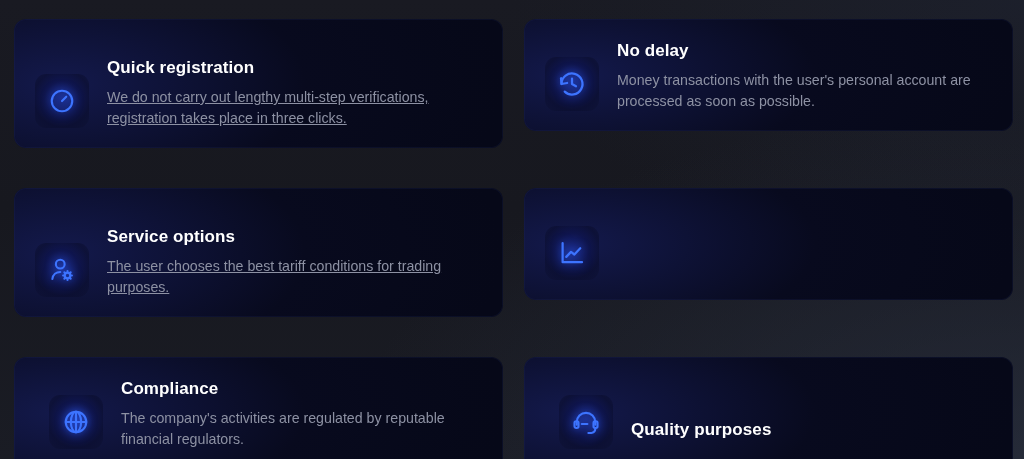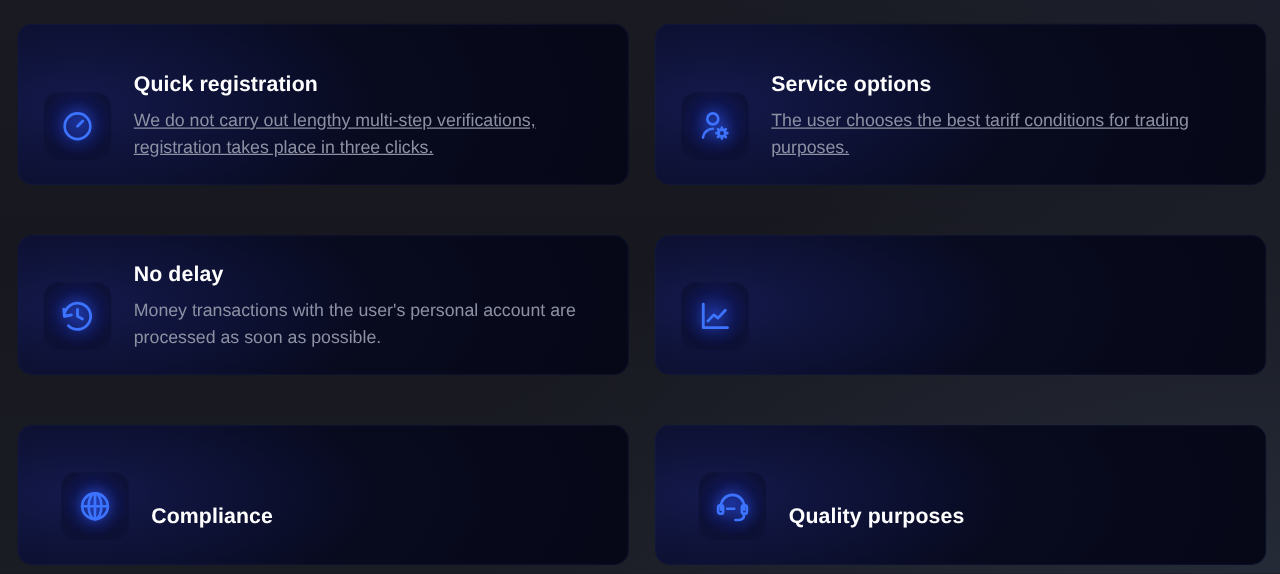--- a/index.html
+++ b/index.html
@@ -109,46 +109,46 @@
           <circle cx="12" cy="12" r="8.2"></circle>
           <line x1="12" y1="12" x2="15.4" y2="8.6"></line>
         </svg>
       </div>
       <div class="body">
         <p class="title">Quick registration</p>
         <p class="desc">We do not carry out lengthy multi-step verifications, registration takes place in three clicks.</p>
       </div>
     </div>
 
+    <div class="card r2 col-left">
+      <div class="icon-tile">
+        <svg width="30" height="30" viewBox="0 0 24 24" fill="none" stroke="#3d74ff" stroke-width="1.8" stroke-linecap="round" stroke-linejoin="round">
+          <path d="M3.6 12a8.4 8.4 0 1 1 2.6 6.1"></path>
+          <polyline points="3.2,7.4 3.6,12 8.1,11.2"></polyline>
+          <polyline points="12,7.6 12,12 15.2,13.8"></polyline>
+        </svg>
+      </div>
+      <div class="body">
+        <p class="title">No delay</p>
+        <p class="desc">Money transactions with the user's personal account are processed as soon as possible.</p>
+      </div>
+    </div>
+
     <div class="card r1 col-right">
       <div class="icon-tile">
         <svg width="30" height="30" viewBox="0 0 24 24" fill="none" stroke="#3d74ff" stroke-width="1.7" stroke-linecap="round" stroke-linejoin="round">
           <circle cx="10.6" cy="7.3" r="3.5"></circle>
           <path d="M4.3 19.2c0.4-3.4 3.1-5.6 6.3-5.6"></path>
           <circle cx="16.4" cy="16.4" r="2.2"></circle>
           <path d="M16.4 12.9v1.1M16.4 18.8v1.1M12.9 16.4h1.1M18.8 16.4h1.1M13.9 13.9l0.8 0.8M18.1 18.1l0.8 0.8M18.9 13.9l-0.8 0.8M14.7 18.1l-0.8 0.8"></path>
         </svg>
       </div>
       <div class="body">
         <p class="title">Service options</p>
         <p class="desc">The user chooses the best tariff conditions for trading purposes.</p>
-      </div>
-    </div>
-
-    <div class="card r2 col-left">
-      <div class="icon-tile">
-        <svg width="30" height="30" viewBox="0 0 24 24" fill="none" stroke="#3d74ff" stroke-width="1.8" stroke-linecap="round" stroke-linejoin="round">
-          <path d="M3.6 12a8.4 8.4 0 1 1 2.6 6.1"></path>
-          <polyline points="3.2,7.4 3.6,12 8.1,11.2"></polyline>
-          <polyline points="12,7.6 12,12 15.2,13.8"></polyline>
-        </svg>
-      </div>
-      <div class="body">
-        <p class="title">No delay</p>
-        <p class="desc">Money transactions with the user's personal account are processed as soon as possible.</p>
       </div>
     </div>
 
     <div class="card r2 col-right">
       <div class="icon-tile">
         <svg width="30" height="30" viewBox="0 0 24 24" fill="none" stroke="#3d74ff" stroke-width="1.8" stroke-linecap="round" stroke-linejoin="round">
           <polyline points="4.5,4.2 4.5,19.3 20,19.3"></polyline>
           <polyline points="7.4,15.1 11.2,11.1 13.9,13.2 18.6,8.2"></polyline>
         </svg>
       </div>
@@ -158,20 +158,21 @@
       <div class="icon-tile">
         <svg width="30" height="30" viewBox="0 0 24 24" fill="none" stroke="#3d74ff" stroke-width="1.7" stroke-linecap="round" stroke-linejoin="round">
           <circle cx="12" cy="12" r="8.2"></circle>
           <line x1="3.8" y1="12" x2="20.2" y2="12"></line>
           <line x1="12" y1="3.8" x2="12" y2="20.2"></line>
           <ellipse cx="12" cy="12" rx="4.1" ry="8.2"></ellipse>
         </svg>
       </div>
       <div class="body">
         <p class="title">Compliance</p>
+        <p class="desc">The company's activities are regulated by reputable financial regulators.</p>
       </div>
     </div>
 
     <div class="card r3 col-right">
       <div class="icon-tile">
         <svg width="30" height="30" viewBox="0 0 24 24" fill="none" stroke="#3d74ff" stroke-width="1.7" stroke-linecap="round" stroke-linejoin="round">
           <path d="M4.6 14.2v-2.1a7.4 7.4 0 0 1 14.8 0v2.1"></path>
           <rect x="2.8" y="11.4" width="3.2" height="5.4" rx="1.3"></rect>
           <rect x="18" y="11.4" width="3.2" height="5.4" rx="1.3"></rect>
           <path d="M19.4 16.8v0.9a3.1 3.1 0 0 1-3.1 3.1h-2.4"></path>

